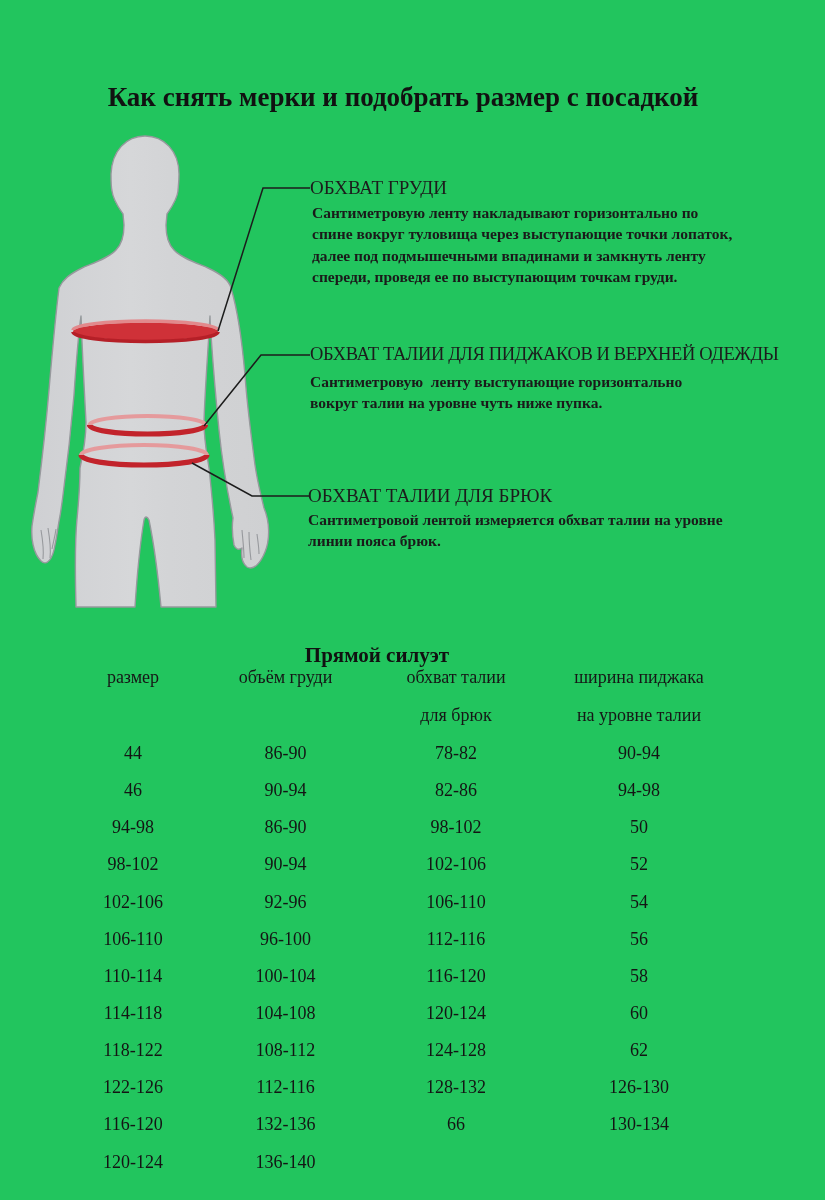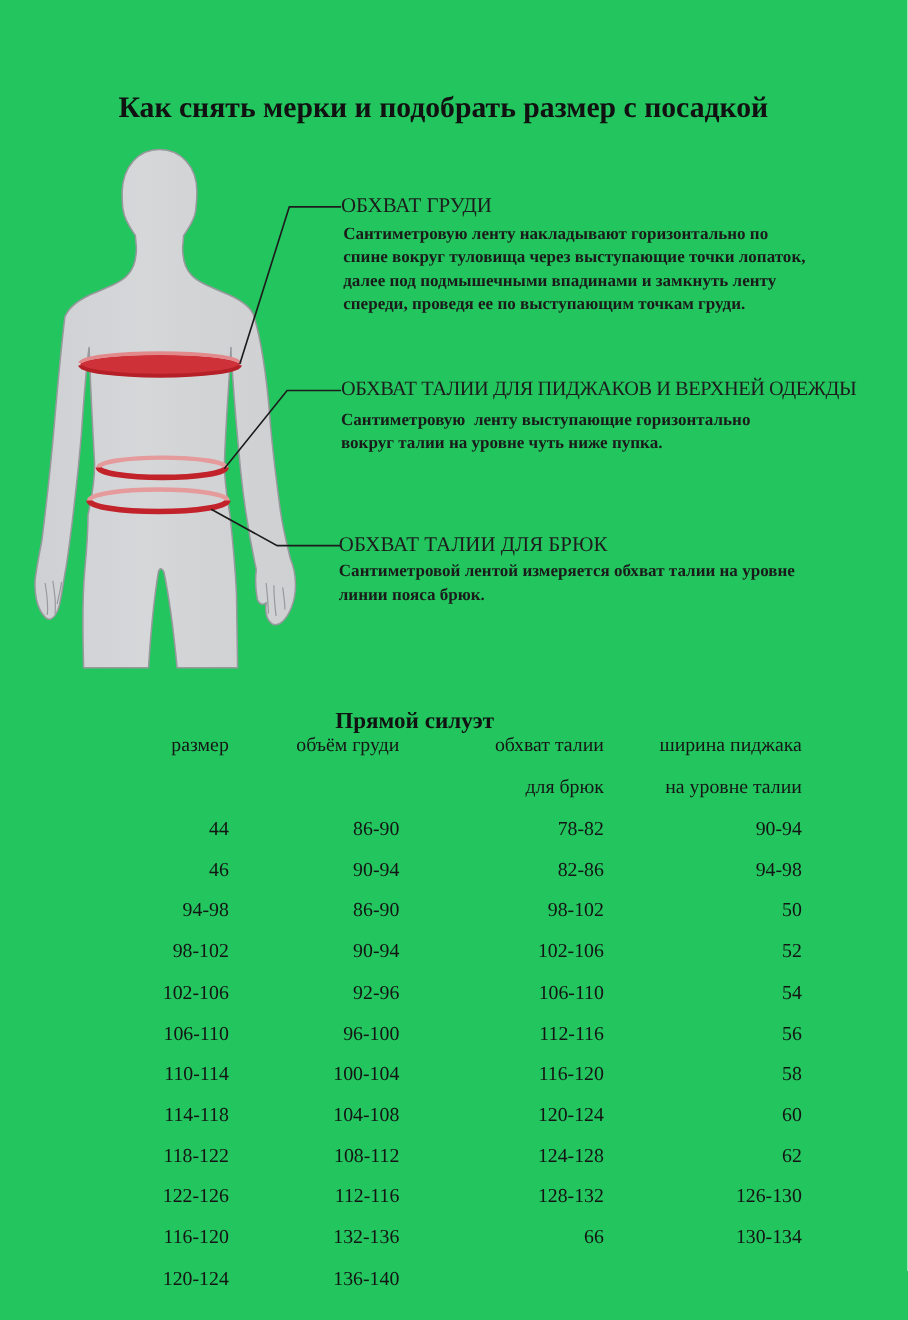--- a/index.html
+++ b/index.html
@@ -38,21 +38,21 @@
     display:grid;grid-template-columns:150px 155px 186px 180px;
     grid-auto-rows:38px;
     font-size:18px;color:#161616;
   }
   .size-grid{
     position:absolute;left:58px;top:742px;
     display:grid;grid-template-columns:150px 155px 186px 180px;
     grid-auto-rows:37.15px;
     font-size:18px;color:#141414;
   }
-  .cell{text-align:right;line-height:22px;}
+  .cell{text-align:center;line-height:22px;}
 </style>
 </head>
 <body>
 
 <div class="page">
 
   <div class="doc-title">Как снять мерки и подобрать размер с посадкой</div>
 
   <div class="figure-wrap">
     <svg width="292" height="480" viewBox="0 0 292 480">

